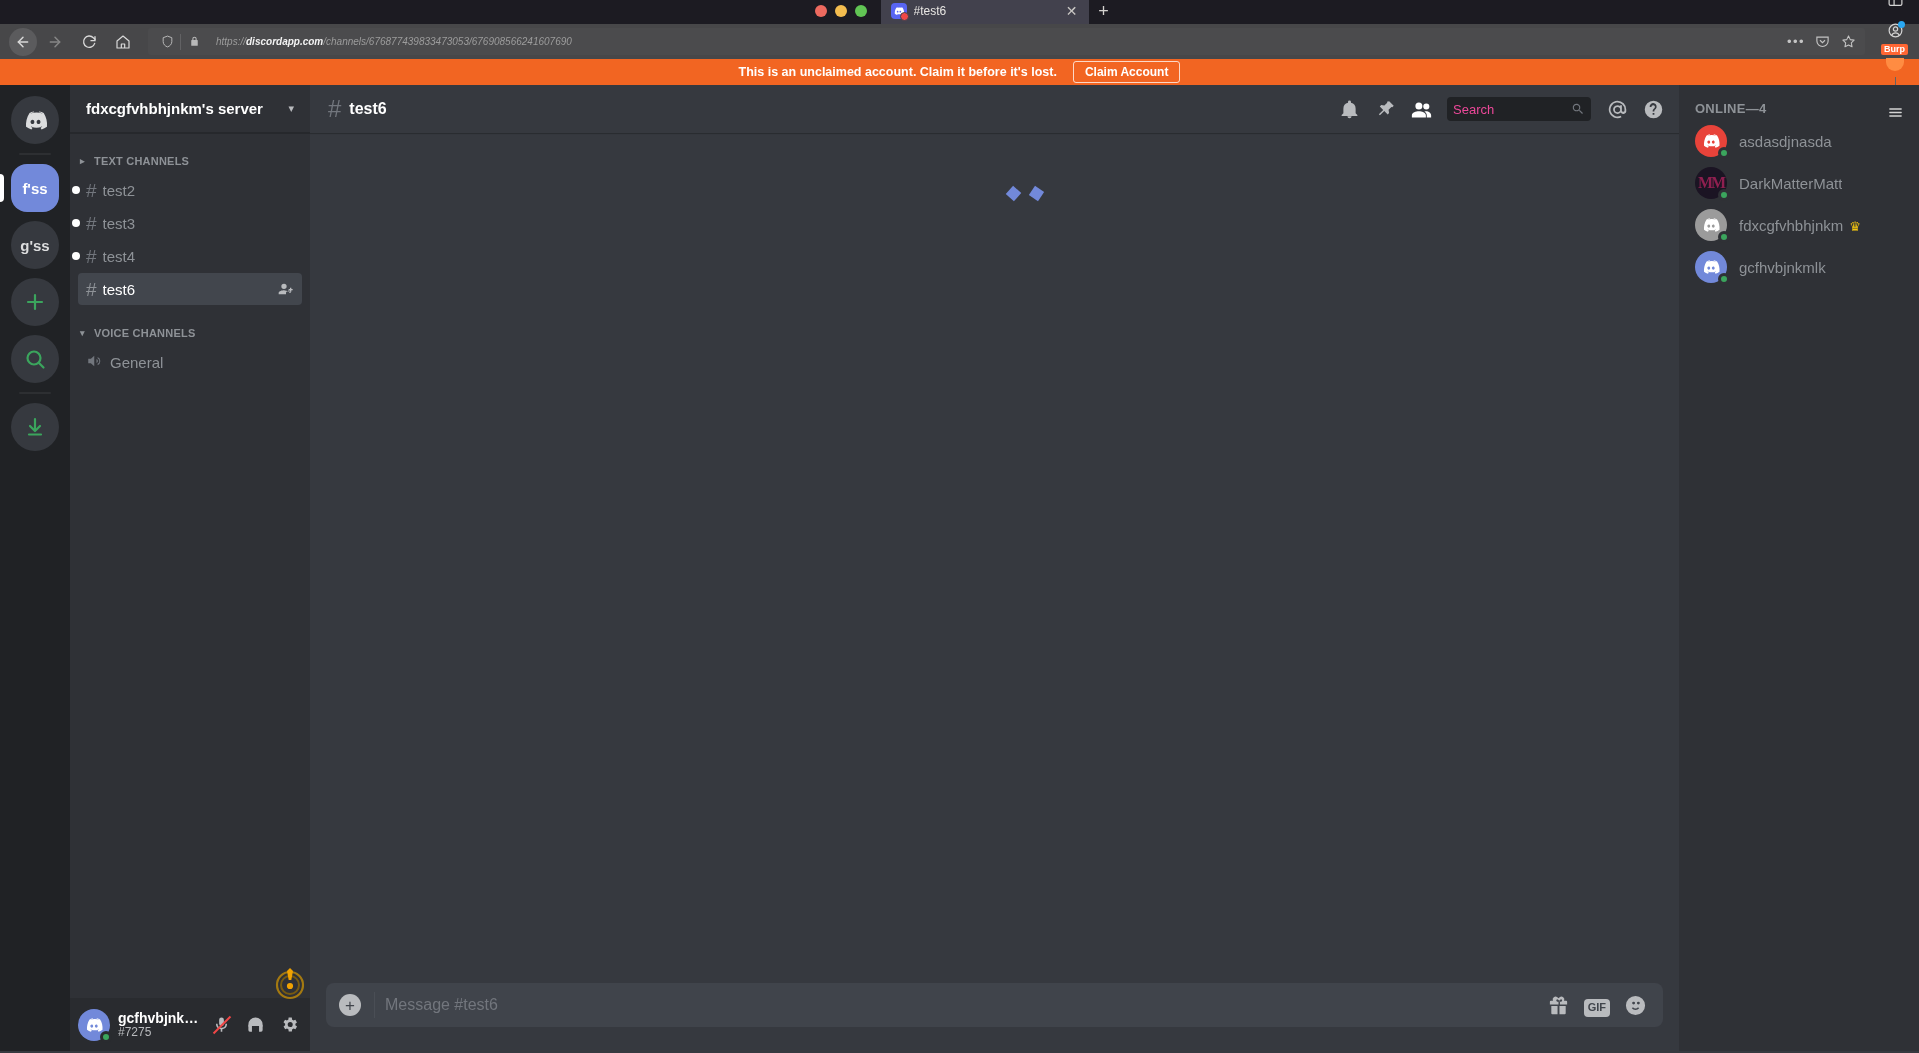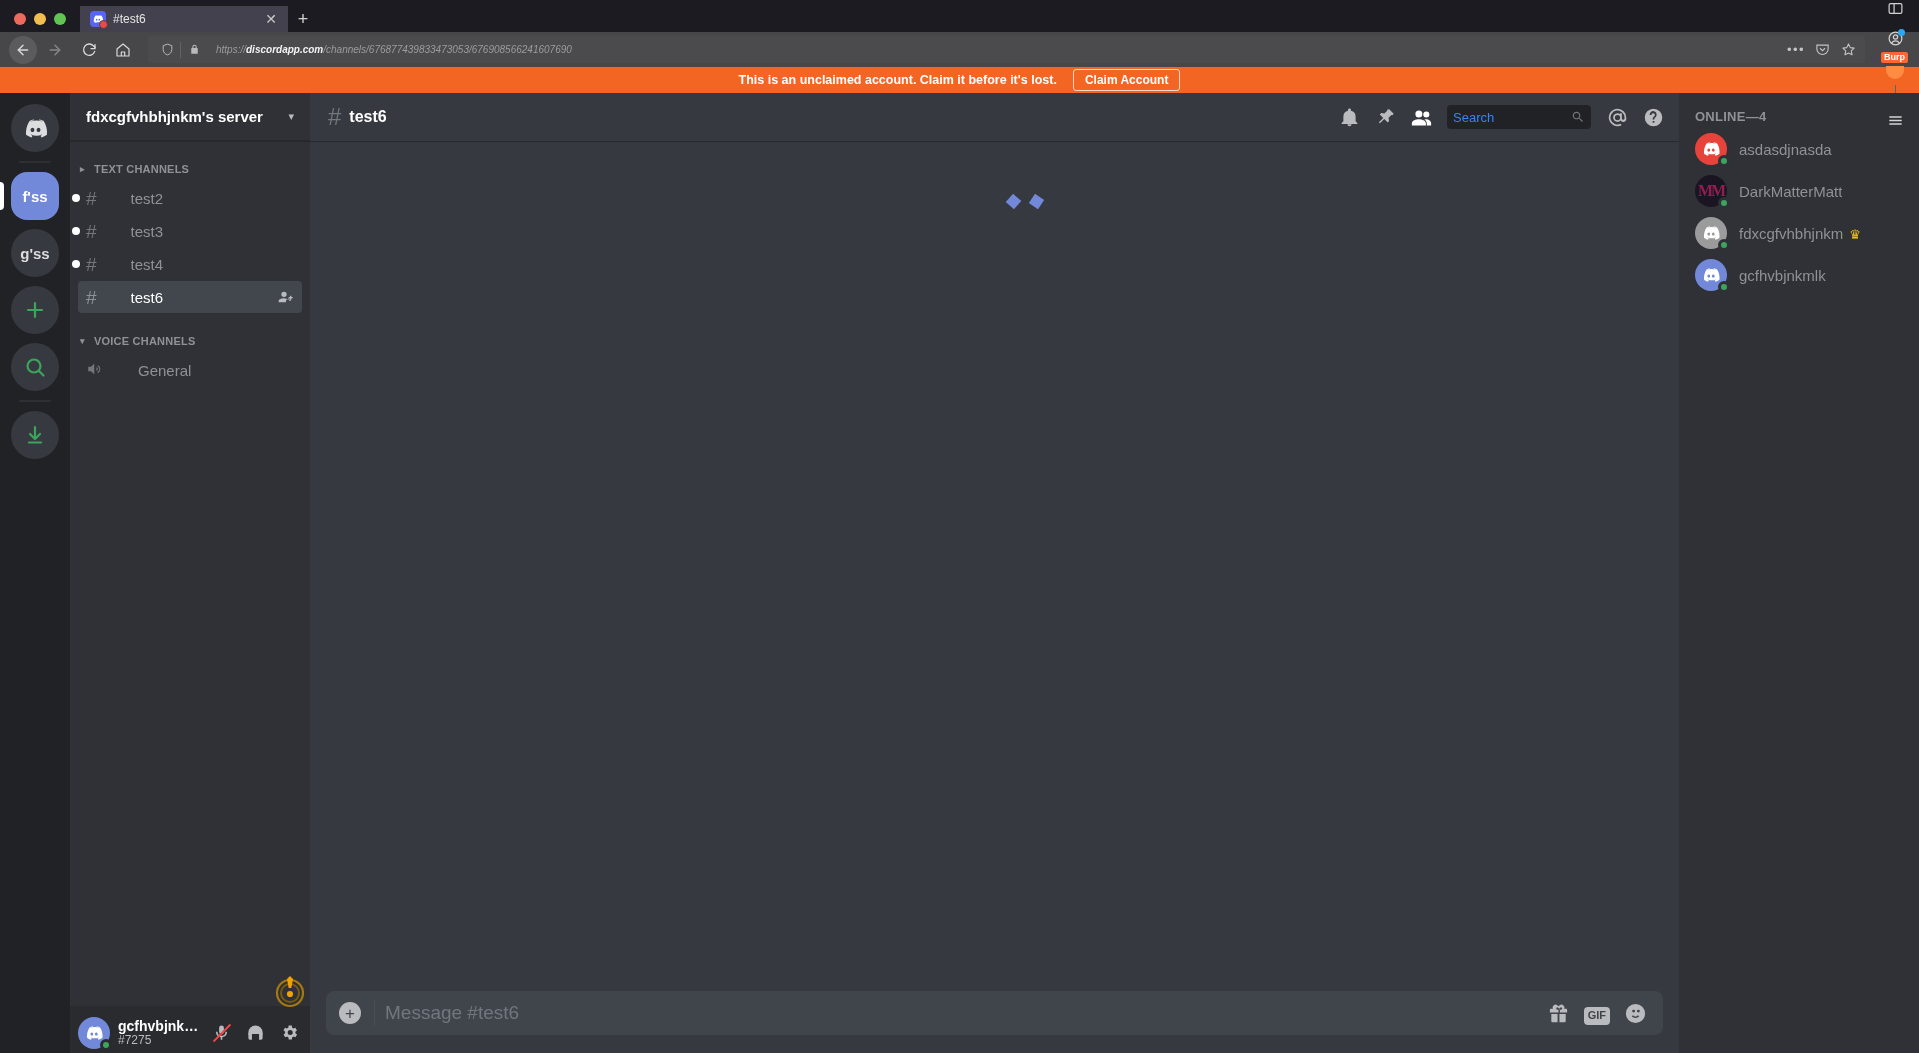--- a/index.html
+++ b/index.html
@@ -5,22 +5,22 @@
   * { box-sizing: border-box; margin: 0; padding: 0; }
   html, body {
     width: 1919px; height: 1053px;
     background: #36393f;
     font-family: "Liberation Sans", sans-serif;
     overflow: hidden;
   }
 
   
   .browser-tabbar {
-    height: 32px; background: #1c1b22;
-    display: flex; align-items: flex-end; position: relative;
+    height: 24px; background: #1c1b22;
+    display: flex; align-items: flex-end; position: relative; justify-content: center;
   }
   .mac-dots { display: flex; align-items: center; gap: 8px; padding: 0 14px; height: 26px; }
   .mac-dot { width: 12px; height: 12px; border-radius: 50%; }
   .dot-red { background: #ed6a5f; }
   .dot-yellow { background: #f4bd4f; }
   .dot-green { background: #61c554; }
 
   .tab {
     height: 26px; min-width: 208px; max-width: 208px;
     background: #42414d;
@@ -154,21 +154,21 @@
   }
   .cat-arrow { font-size: 9px; width: 10px; display:inline-block; }
   .chan {
     height: 32px; margin: 1px 8px; border-radius: 4px;
     display: flex; align-items: center; padding: 0 8px;
     color: #8e9297; font-size: 15px; position: relative;
   }
   .chan.active { background: #42464d; color: #fff; font-weight: 500; }
   .chan .hash { font-size: 19px; color: #72767d; margin-right: 6px; font-weight: 400; line-height: 1; }
   .chan.active .hash { color: #8e9297; }
-  .chan-name { flex: 1 1 auto; white-space: nowrap; overflow: hidden; text-overflow: ellipsis; margin-left: 28px; }
+  .chan-name { flex: 1 1 auto; white-space: nowrap; overflow: hidden; text-overflow: ellipsis; }
   .unread-dot {
     position: absolute; left: -6px; width: 8px; height: 8px;
     background: #fff; border-radius: 4px;
   }
   .chan .vol svg { width: 18px; height: 18px; fill: #72767d; margin-right: 6px; }
   .invite-icon { color: #b9bbbe; display:flex; align-items:center; }
   .invite-icon svg { width: 16px; height: 16px; fill: currentColor; }
   .cat.voice { margin-top: 16px; }
 
   
@@ -210,40 +210,40 @@
   }
   .chan-header .hash-big { font-size: 24px; color: #72767d; margin-right: 8px; line-height: 1; }
   .chan-header .title { color: #fff; font-size: 16px; font-weight: 700; flex: 1 1 auto; }
   .hicon { width: 36px; height: 30px; display: flex; align-items: center; justify-content: center; color: #b9bbbe; }
   .hicon.on { color: #fff; }
   .hicon svg { width: 21px; height: 21px; fill: currentColor; }
   .searchbox {
     width: 144px; height: 24px; background: #202225; border-radius: 4px;
     display: flex; align-items: center; padding: 0 6px; margin: 0 8px;
   }
-  .searchbox .ph { flex: 1 1 auto; color: #3b82f6; font-size: 13px; }
+  .searchbox .ph { flex: 1 1 auto; color: #ec4899; font-size: 13px; }
   .searchbox svg { width: 14px; height: 14px; fill: #72767d; }
 
   .chat-area { flex: 1 1 auto; position: relative; }
   .loading-dots { position: absolute; left: 51%; top: 55px; display: flex; gap: 12px; }
   .ld { width: 11px; height: 11px; background: #7289da; transform: rotate(42deg); }
   .ld.b { transform: rotate(34deg); }
 
   .composer { padding: 0 16px 24px 16px; }
   .composer-inner {
     background: #40444b; border-radius: 8px; height: 44px;
     display: flex; align-items: center;
   }
   .plus-btn { width: 48px; display: flex; align-items: center; justify-content: center; }
   .plus-circle {
     width: 22px; height: 22px; border-radius: 50%; background: #b9bbbe;
     color: #40444b; display: flex; align-items: center; justify-content: center;
     font-size: 17px; font-weight: 400; line-height: 1;
   }
-  .composer-ph { flex: 1 1 auto; color: #72767d; font-size: 19px; border-left: 1px solid #4a4e55; padding-left: 10px; height: 26px; display: flex; align-items: center; }
+  .composer-ph { flex: 1 1 auto; color: #72767d; font-size: 16px; border-left: 1px solid #4a4e55; padding-left: 10px; height: 26px; display: flex; align-items: center; }
   .composer-icons { display: flex; align-items: flex-end; gap: 14px; padding-right: 16px; }
   .cicon { color: #b9bbbe; display: flex; align-items: center; }
   .cicon svg { width: 23px; height: 23px; fill: currentColor; }
   .gif-badge {
     background: #b9bbbe; color: #40444b; font-size: 11px; font-weight: 700;
     padding: 2px 4px; border-radius: 4px; line-height: 1.2;
   }
 
   
   .members { width: 240px; flex: 0 0 240px; background: #2f3136; padding-top: 16px; }

